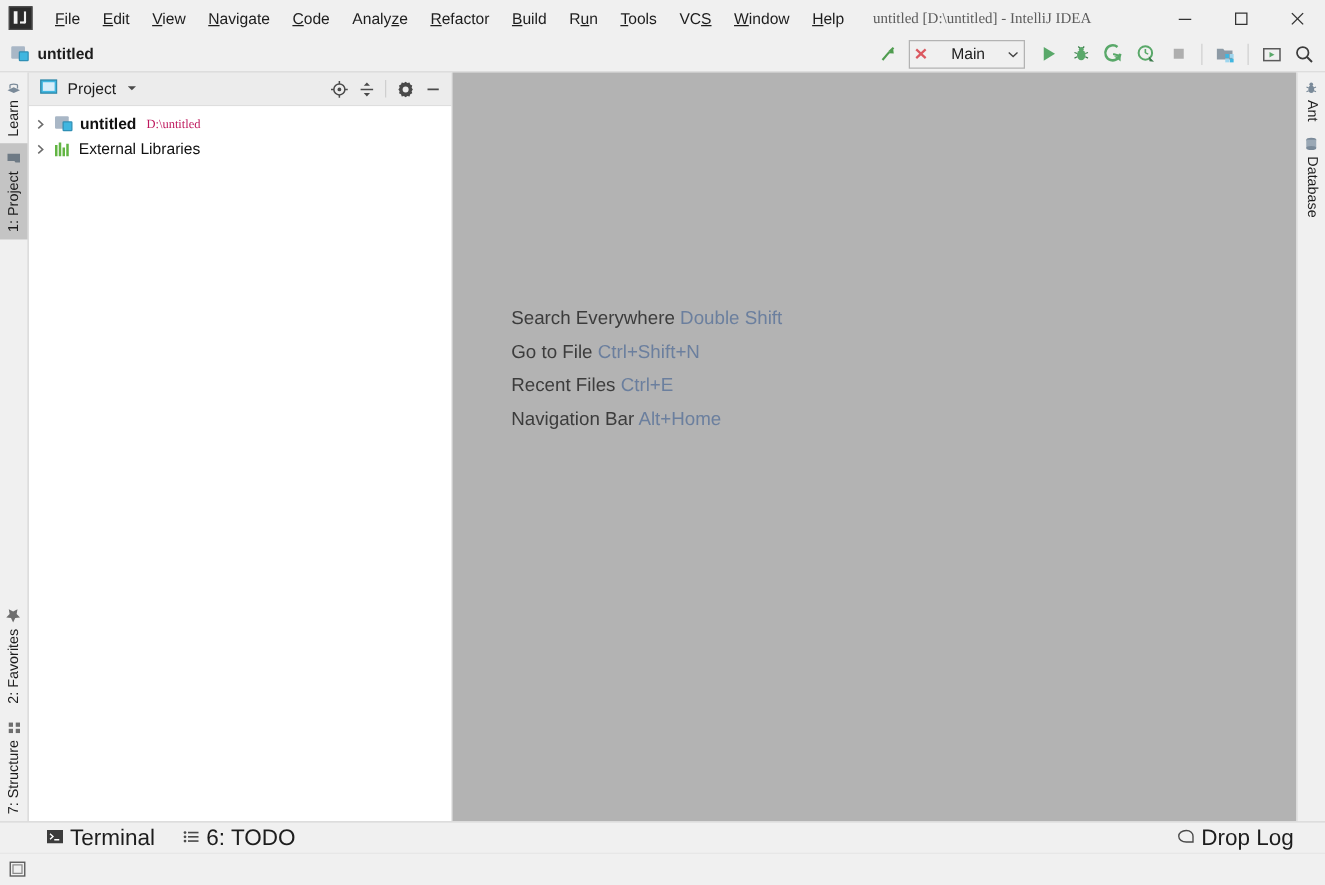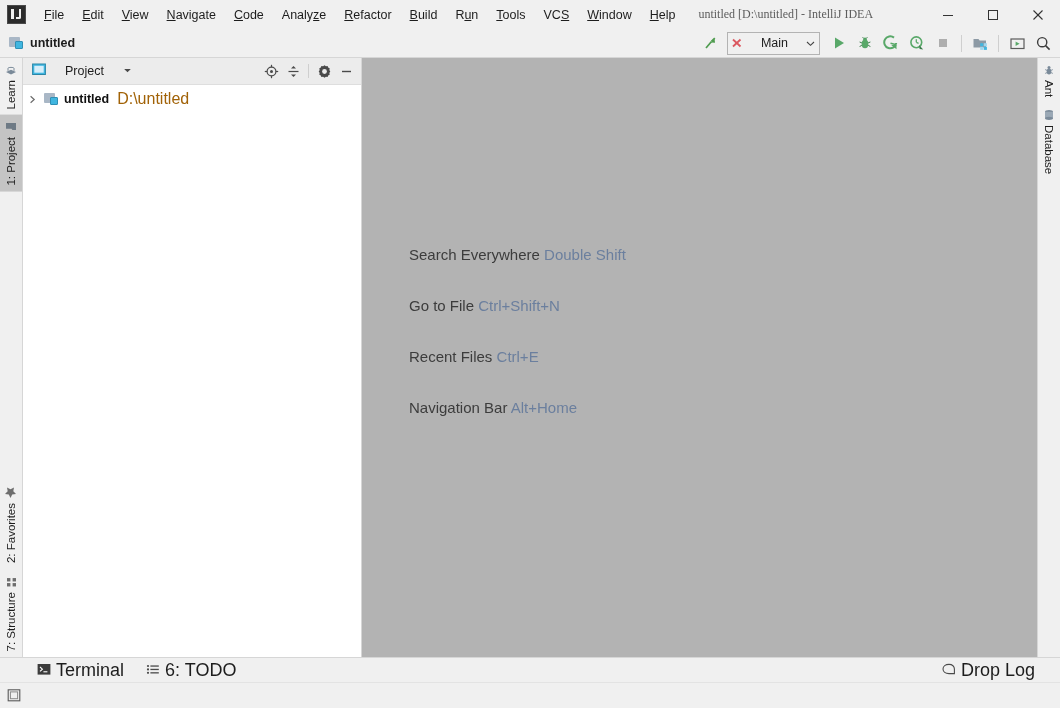--- a/index.html
+++ b/index.html
@@ -250,21 +250,21 @@
     background: #ececec;
     display: flex;
     align-items: center;
     border-bottom: 1px solid #dedede;
     flex: none;
     padding-left: 9px;
   }
   .tw-title-group {
     display: flex;
     align-items: center;
-    gap: 19px;
+    gap: 8px;
     cursor: default;
   }
   .tw-title {
     font-size: 12.5px;
     color: #1d1d1d;
   }
   .tw-actions {
     margin-left: auto;
     display: flex;
     align-items: center;
@@ -306,24 +306,25 @@
     margin-right: 1px;
     display: flex;
     align-items: center;
     justify-content: center;
     flex: none;
   }
   .tree-row .twisty.empty { visibility: hidden; }
   .tree-label { color: #111; white-space: nowrap; }
   .tree-label.bold { font-weight: bold; }
   .tree-sub {
-    color: #a16207;
-    font-size: 16px;
+    color: #be185d;
+    font-size: 10px;
     margin-left: 3px;
     white-space: nowrap;
+    font-family: Liberation Serif, serif;
   }
   .ticon { flex: none; display: flex; align-items: center; }
 
   
   .lib-icon {
     width: 14px; height: 12px;
     display: flex;
     align-items: flex-end;
     gap: 1px;
   }
@@ -363,21 +364,21 @@
     position: relative;
     overflow: hidden;
     min-width: 0;
   }
   .hints {
     position: absolute;
     left: 47px;
     top: 188px;
     display: flex;
     flex-direction: column;
-    gap: 34px;
+    gap: 10px;
   }
   .hint {
     font-size: 15px;
     color: #3c3c3c;
     white-space: nowrap;
   }
   .hint .key {
     color: #6b7f9e;
   }
 
@@ -665,20 +666,36 @@
           <span class="ticon">
             <span class="module-icon">
                 <span class="m-back"></span>
                 <span class="m-front"></span>
               </span>
           </span>
           <span class="tree-label bold">untitled</span>
           <span class="tree-sub">D:\untitled</span>
         </div>
 
+        <div class="tree-row">
+          <span class="twisty">
+            <svg width="9" height="9" viewBox="0 0 9 9">
+                <path d="M2.6 1.3 L6.2 4.5 L2.6 7.7" fill="none" stroke="#6b6b6b" stroke-width="1.2"></path>
+              </svg>
+          </span>
+          <span class="ticon">
+            <span class="lib-icon">
+                <i style="height:9px"></i>
+                <i style="height:11px"></i>
+                <i style="height:7px"></i>
+                <i style="height:10px"></i>
+              </span>
+          </span>
+          <span class="tree-label">External Libraries</span>
+        </div>
 
       </div>
     </div>
 
     <div class="editor-area">
       <div class="hints">
         <div class="hint">
           <span>Search Everywhere</span>
           <span class="key">Double Shift</span>
         </div>

